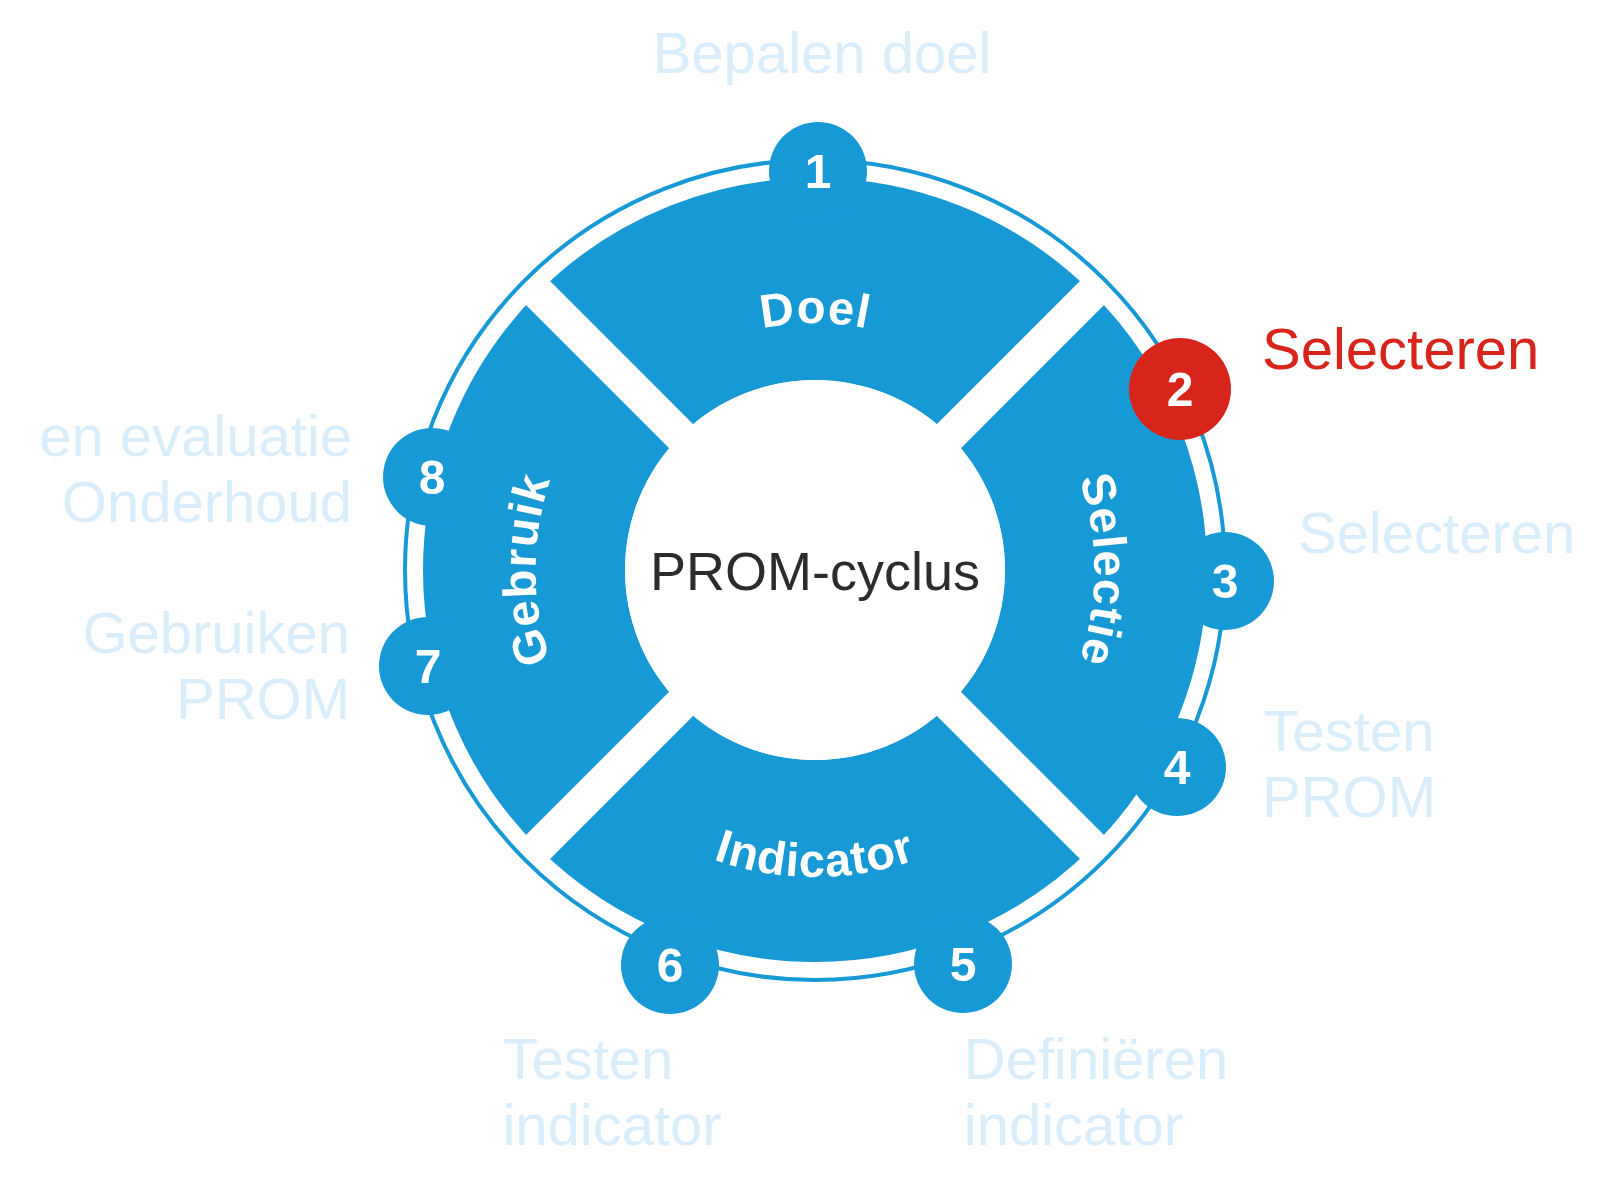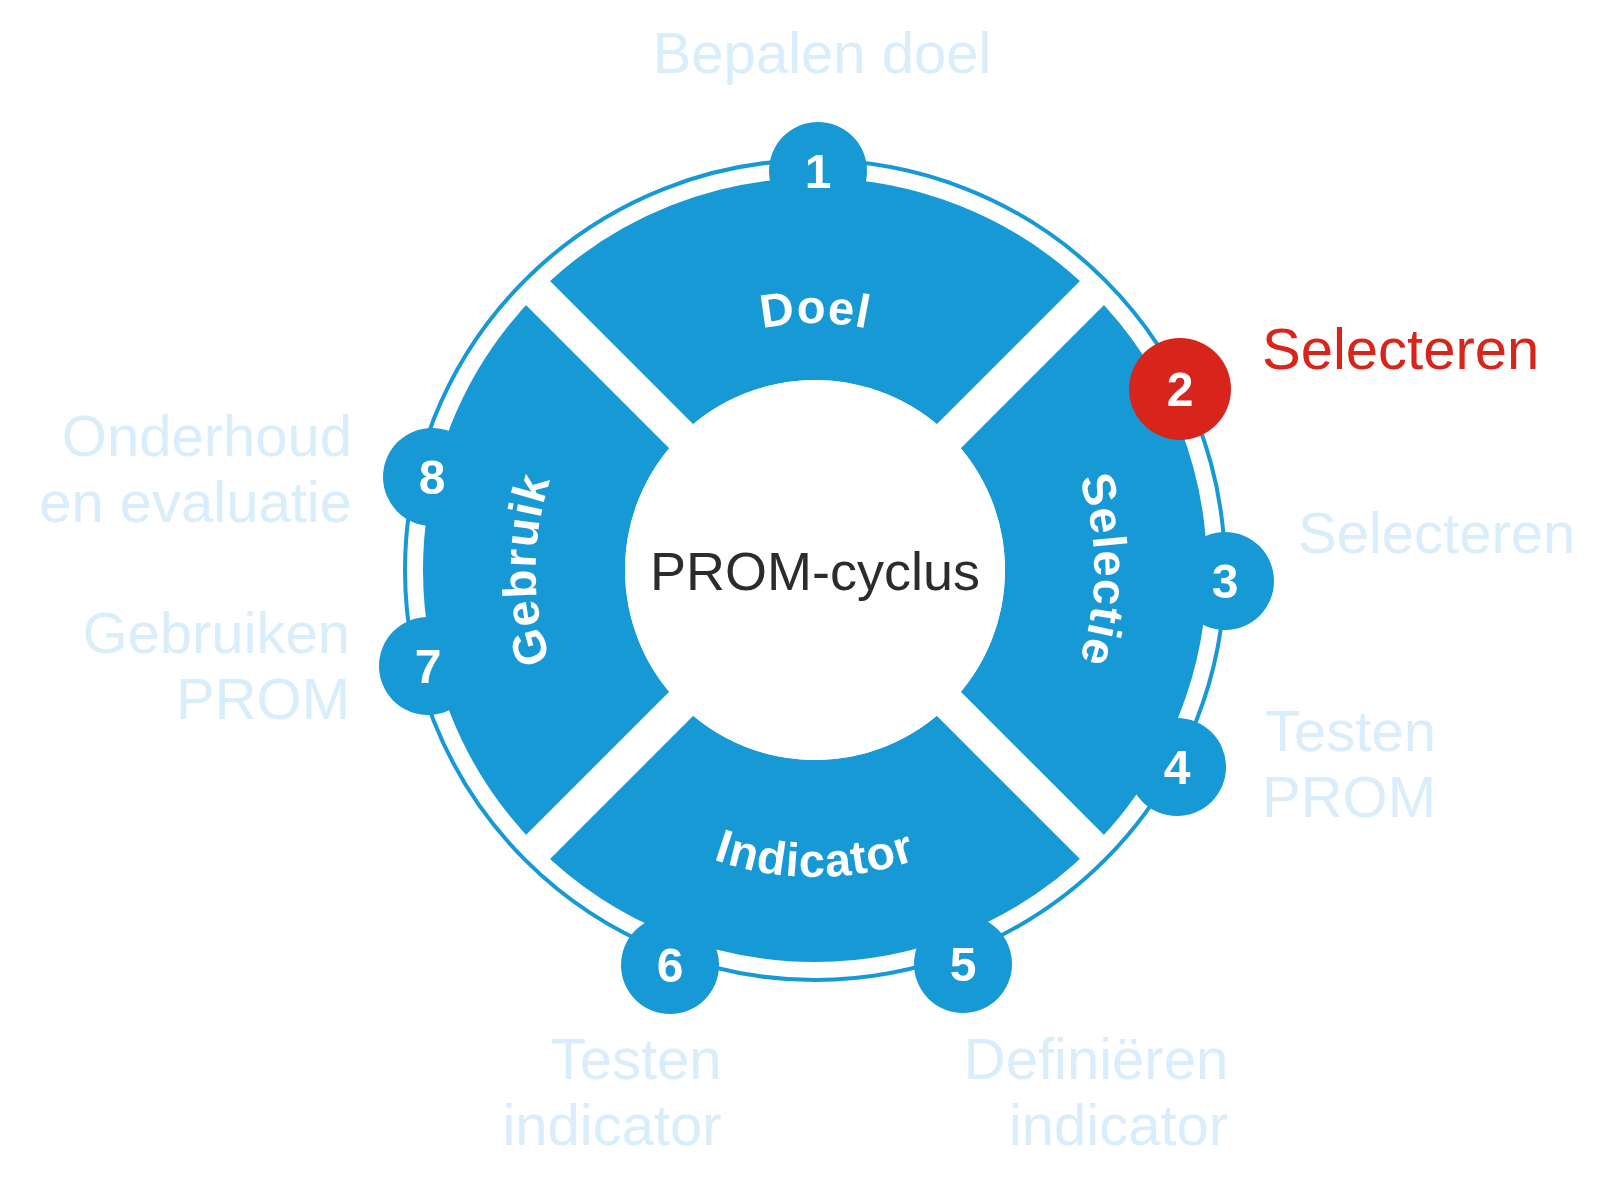--- a/index.html
+++ b/index.html
@@ -26,22 +26,22 @@
   .badge-circle.highlight{fill:var(--highlight-red);}
   .badge-num{fill:var(--white);font-size:48px;font-weight:600;text-anchor:middle;
     font-family:"Liberation Sans", sans-serif;}
   .hub-label{fill:var(--center-text);font-size:54px;font-weight:500;text-anchor:middle;
     font-family:"Liberation Sans", sans-serif;}
 
   
   .step-label{position:absolute;font-size:58px;line-height:66px;
     color:var(--faded-blue);white-space:nowrap;}
   .step-label span{display:block;}
-  .step-label.center{transform:translateX(-50%);text-align:right;}
-  .step-label.left{text-align:right;}
+  .step-label.center{transform:translateX(-50%);text-align:left;}
+  .step-label.left{text-align:center;}
   .step-label.right{text-align:right;}
   .step-label.highlight{color:var(--highlight-red);}
 </style>
 </head>
 <body>
 
 <div class="stage">
 
   <svg class="diagram-svg" width="1600" height="1189" viewBox="0 0 1600 1189">
     <defs>
@@ -136,17 +136,17 @@
     <span>Testen</span>
     <span>indicator</span>
   </div>
 
   <div class="step-label right" style="right:1250px;top:600px;">
     <span>Gebruiken</span>
     <span>PROM</span>
   </div>
 
   <div class="step-label right" style="right:1248px;top:403px;">
+    <span>en evaluatie</span>
     <span>Onderhoud</span>
-    <span>en evaluatie</span>
   </div>
 
 </div>
 
 </body></html>

